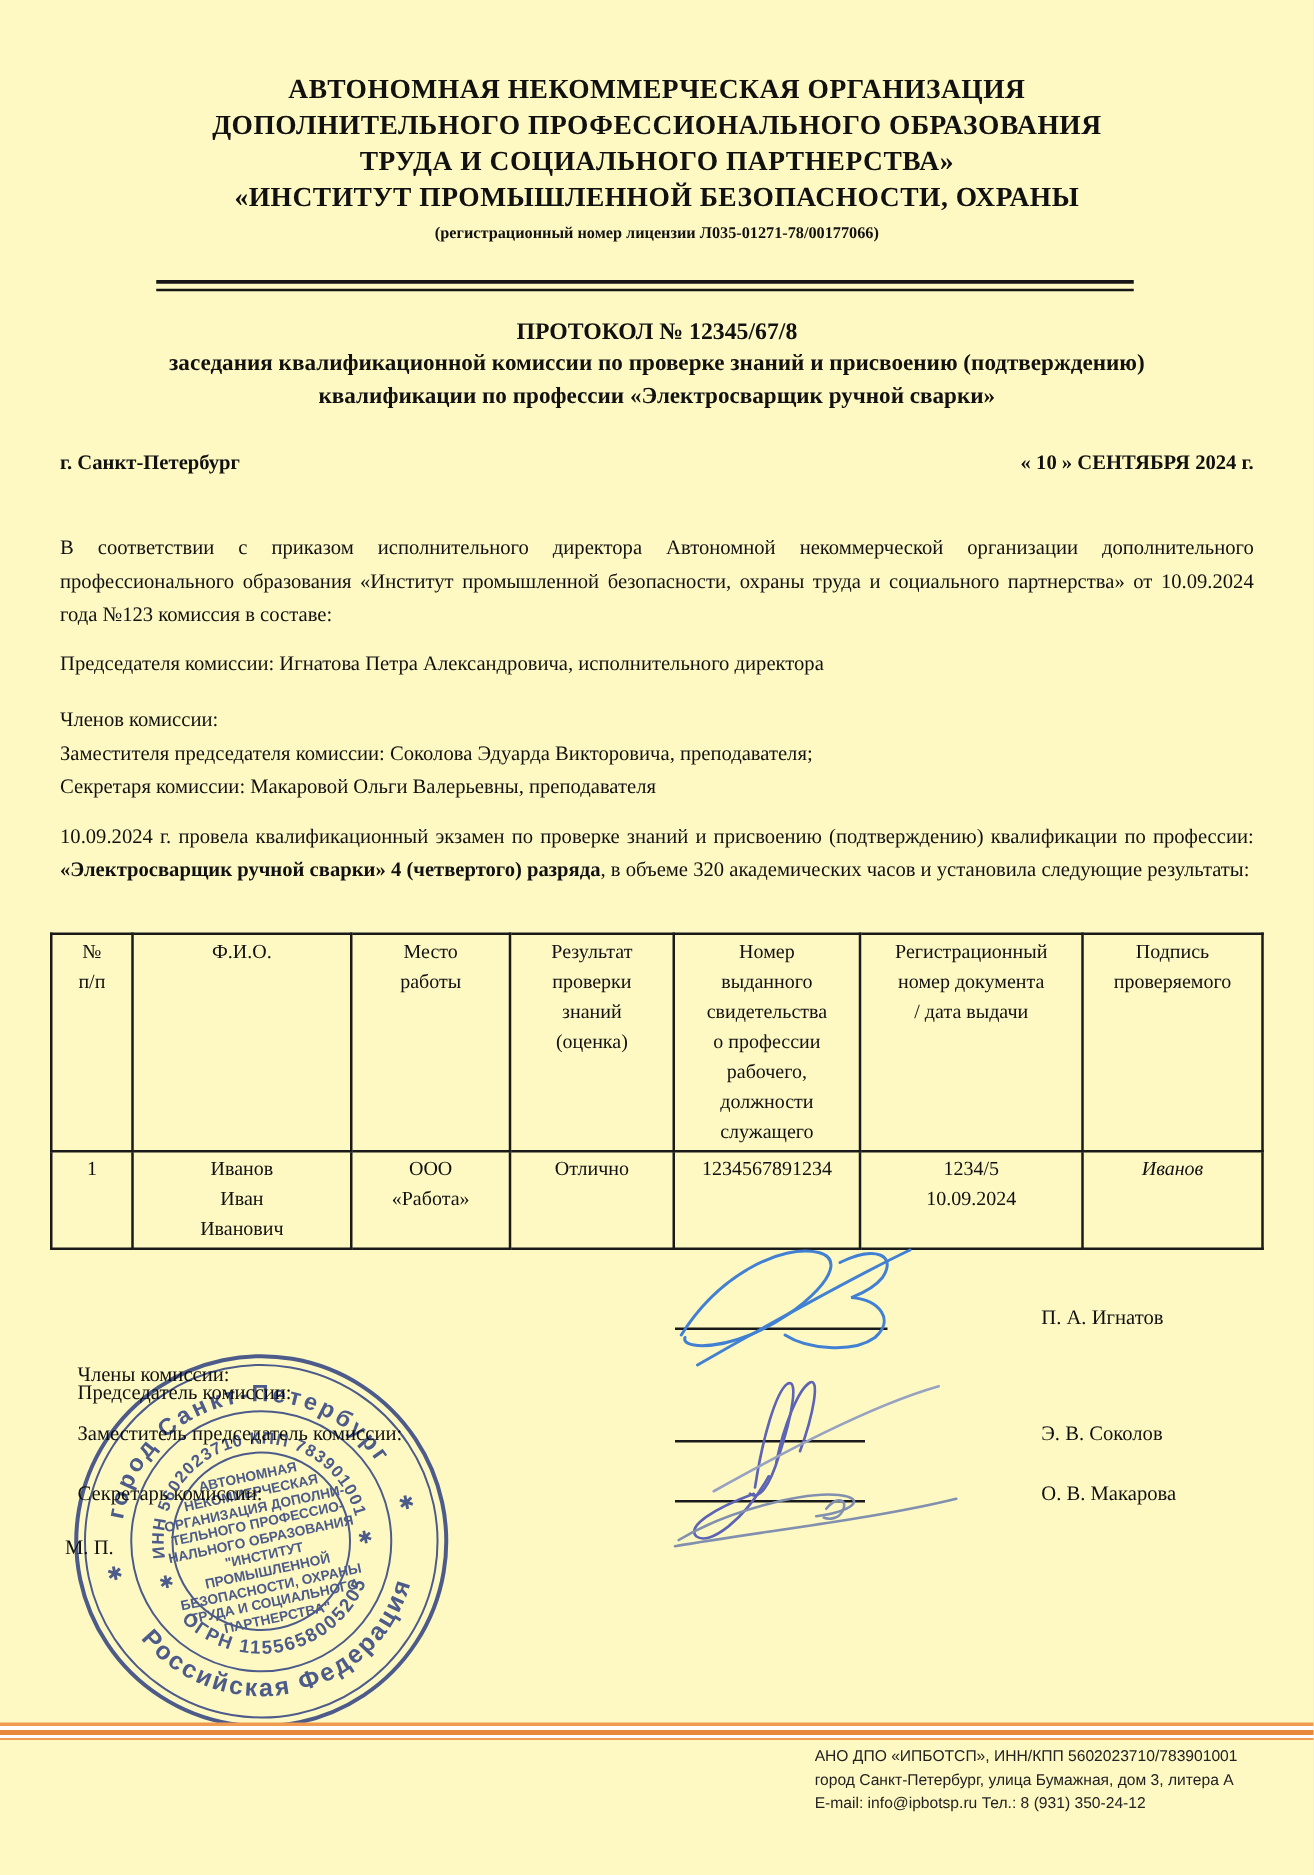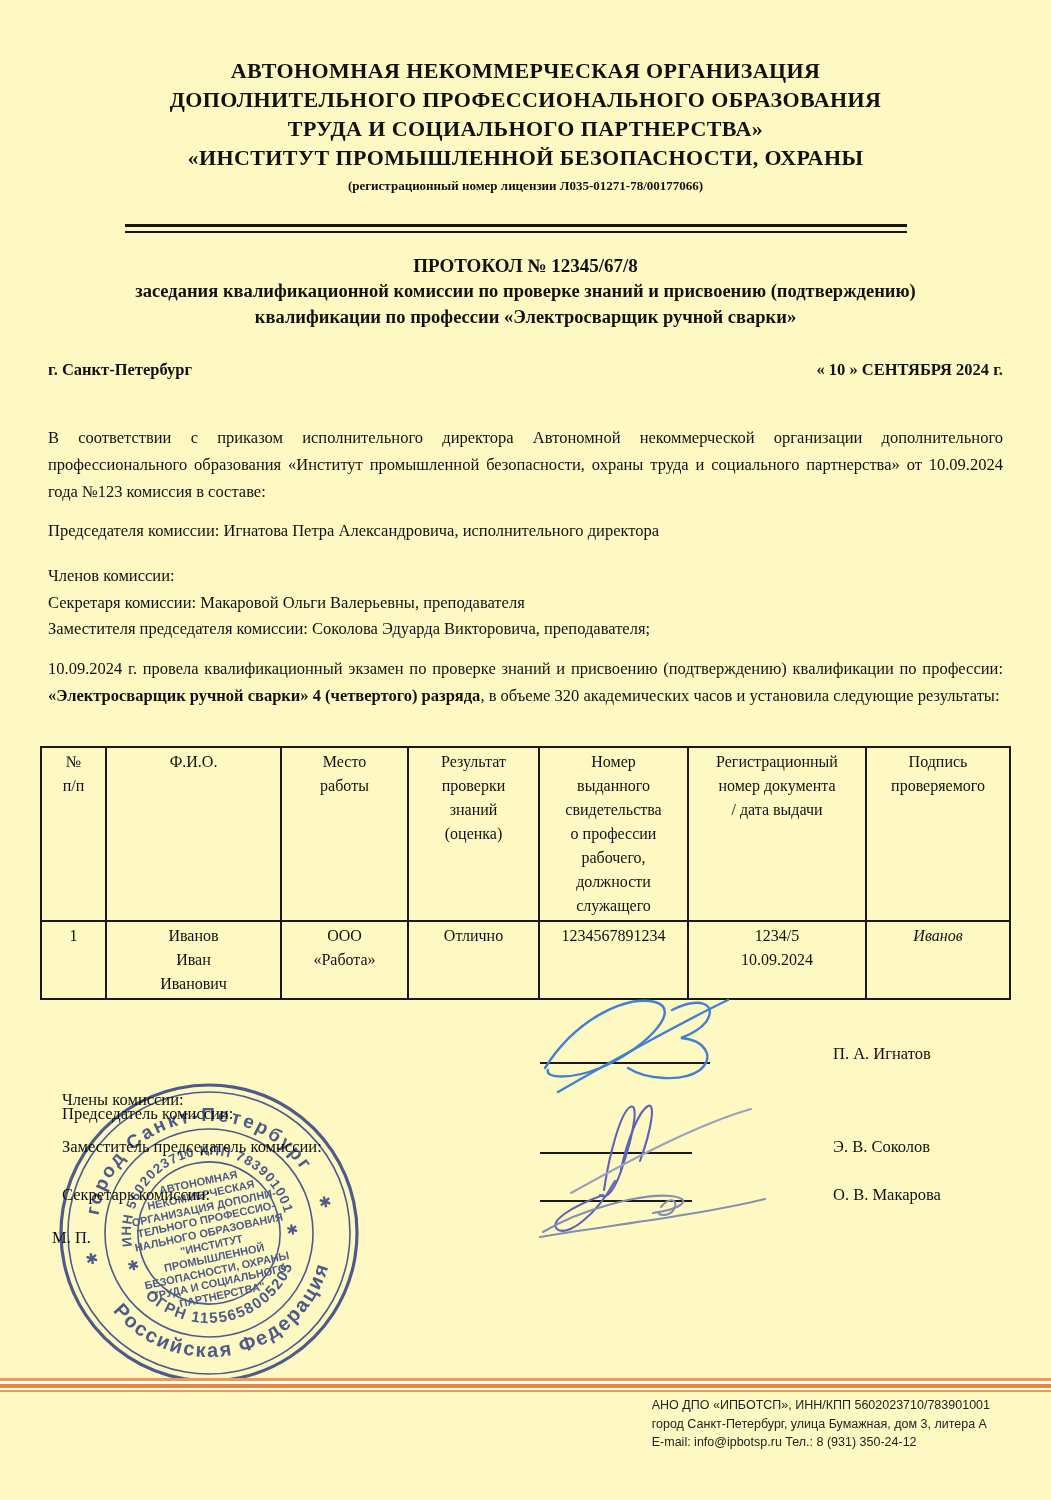--- a/index.html
+++ b/index.html
@@ -88,22 +88,22 @@
     <span class="date-right">« 10 » СЕНТЯБРЯ 2024 г.</span>
     <span>г. Санкт-Петербург</span>
   </div>
 
   <div class="abs para p1">В соответствии с приказом исполнительного директора Автономной некоммерческой организации дополнительного профессионального образования «Институт промышленной безопасности, охраны труда и социального партнерства» от 10.09.2024 года №123 комиссия в составе:</div>
 
   <div class="abs single-line chairman-line">Председателя комиссии: Игнатова Петра Александровича, исполнительного директора</div>
 
   <div class="abs single-line members-block">
     <div>Членов комиссии:</div>
+    <div>Заместителя председателя комиссии: Соколова Эдуарда Викторовича, преподавателя;</div>
     <div>Секретаря комиссии: Макаровой Ольги Валерьевны, преподавателя</div>
-    <div>Заместителя председателя комиссии: Соколова Эдуарда Викторовича, преподавателя;</div>
   </div>
 
   <div class="abs para p2">
     <span>10.09.2024 г. провела квалификационный экзамен по проверке знаний и присвоению (подтверждению) квалификации по профессии: </span><b>«Электросварщик ручной сварки» 4 (четвертого) разряда</b><span>, в объеме 320 академических часов и установила следующие результаты:</span>
   </div>
 
   <table class="results">
     <colgroup>
       <col style="width:65px">
         <col style="width:175px">

